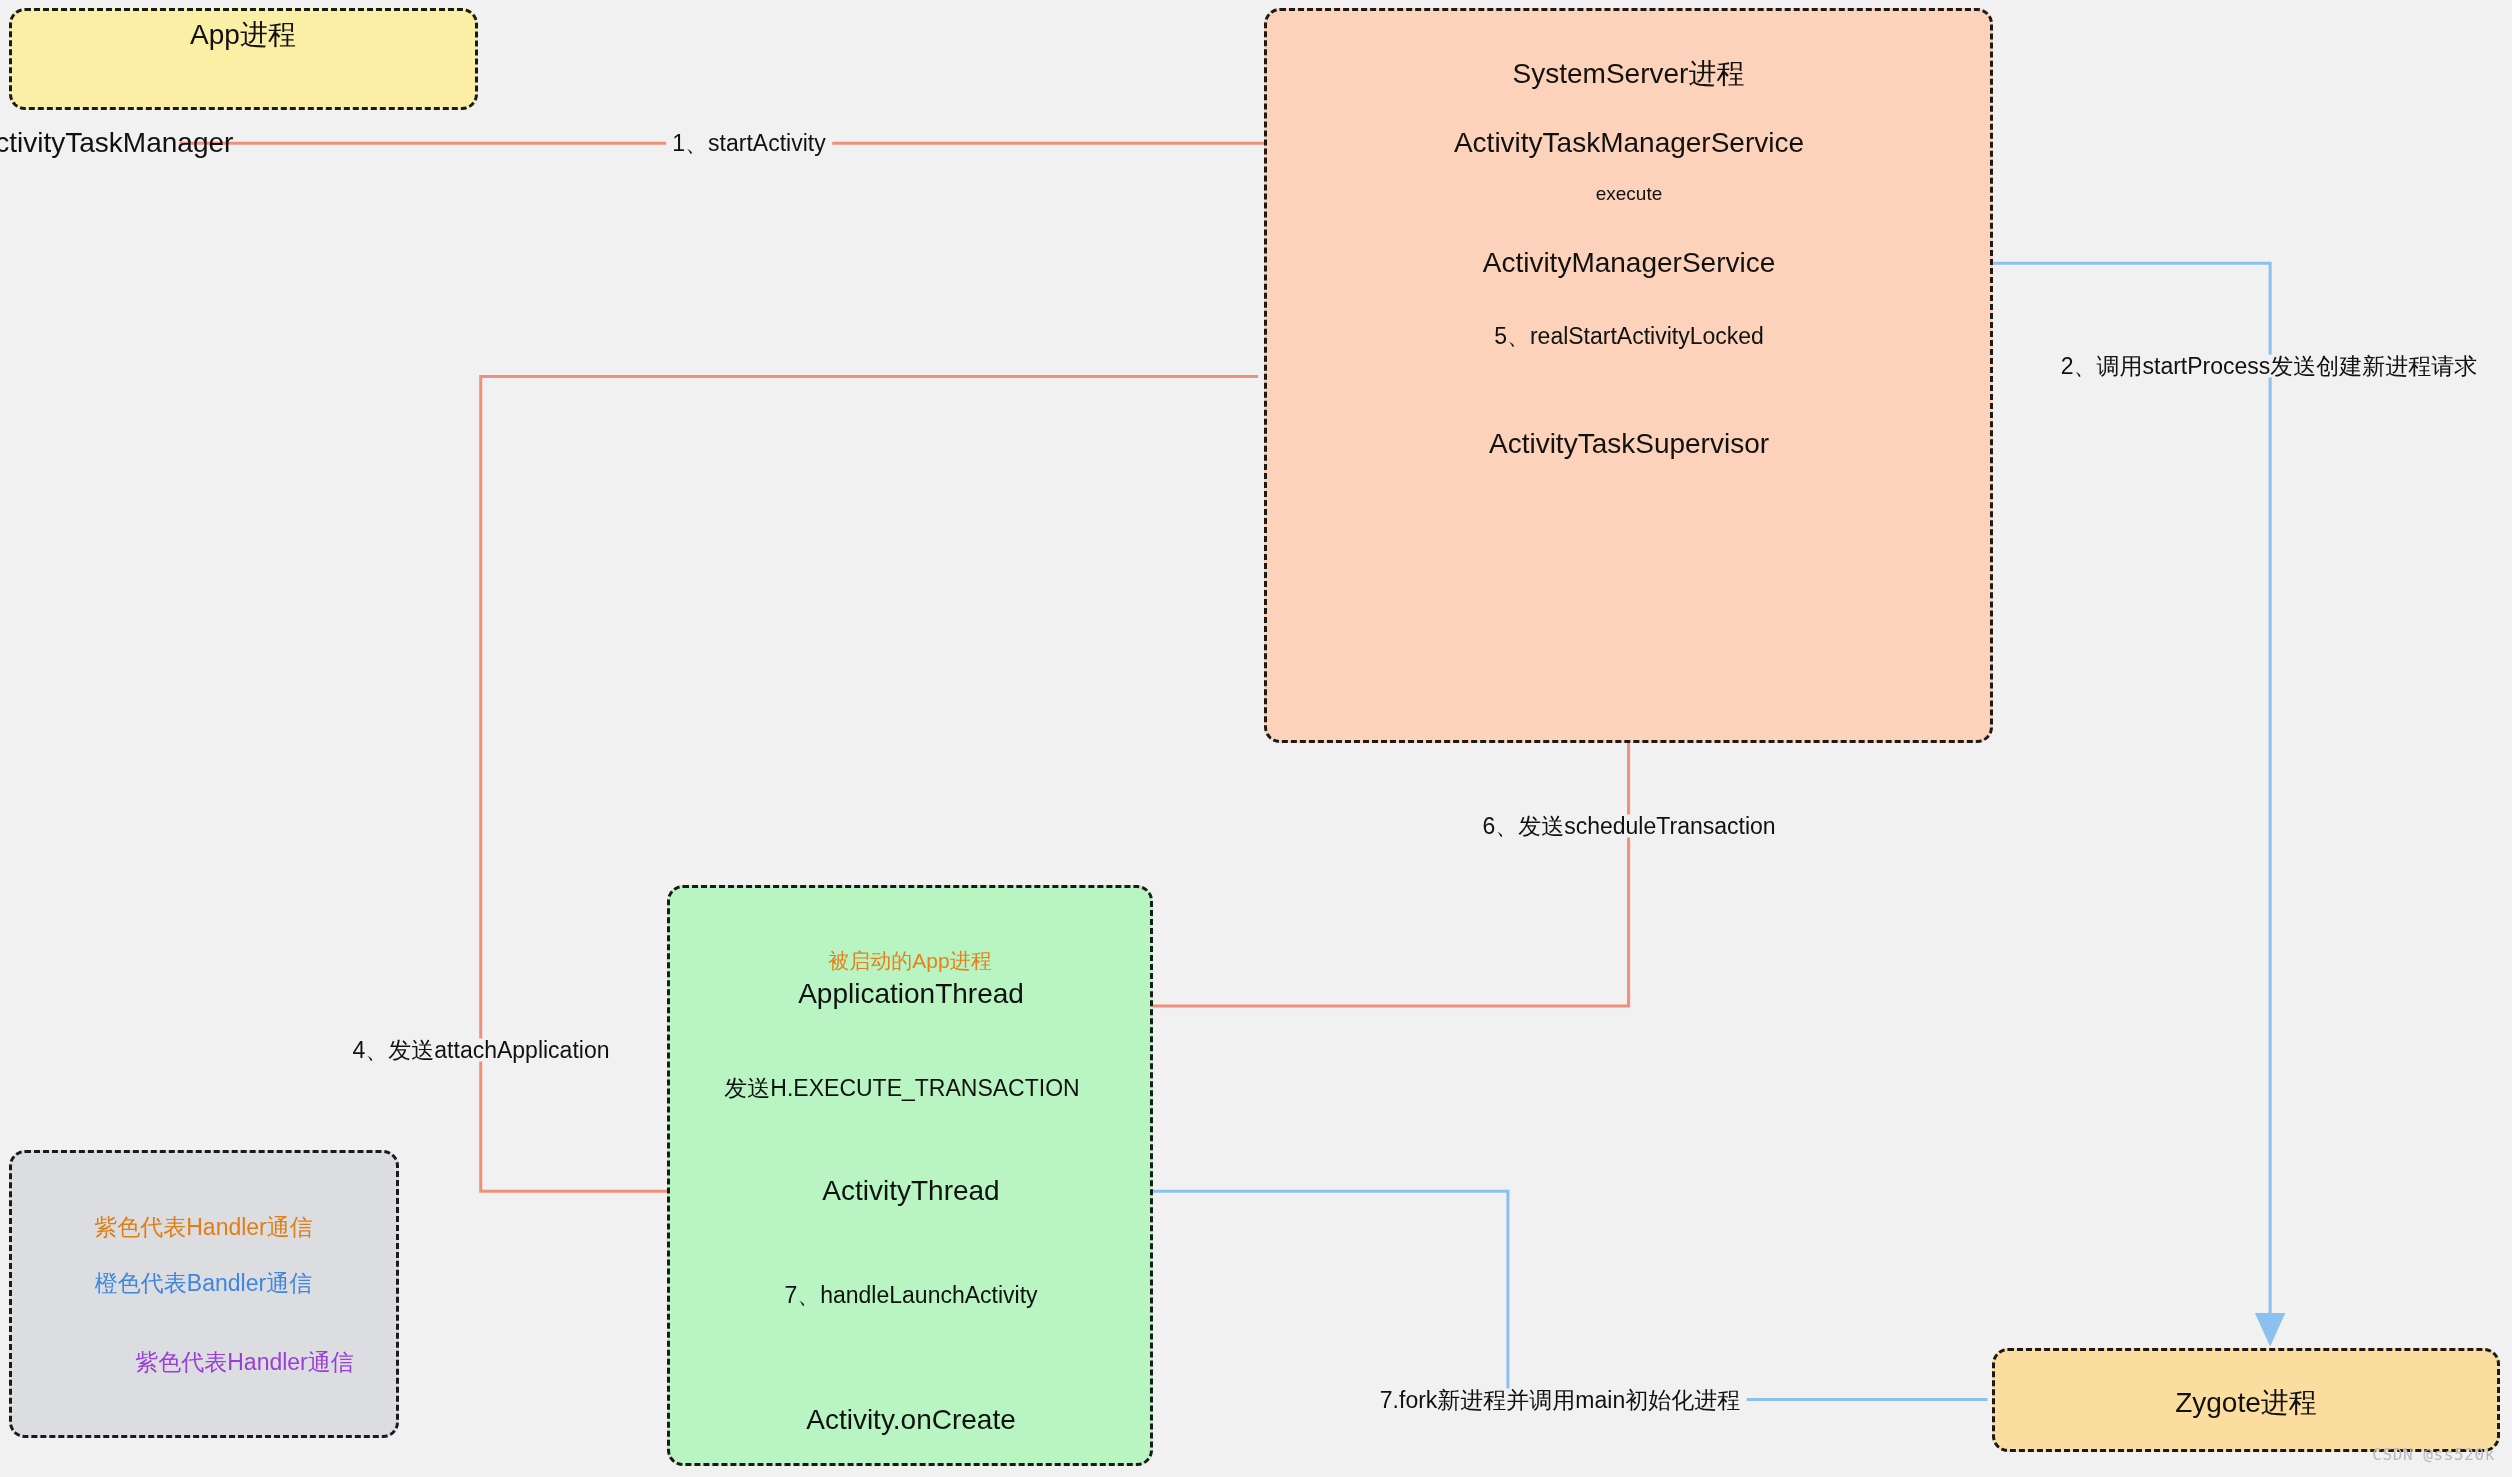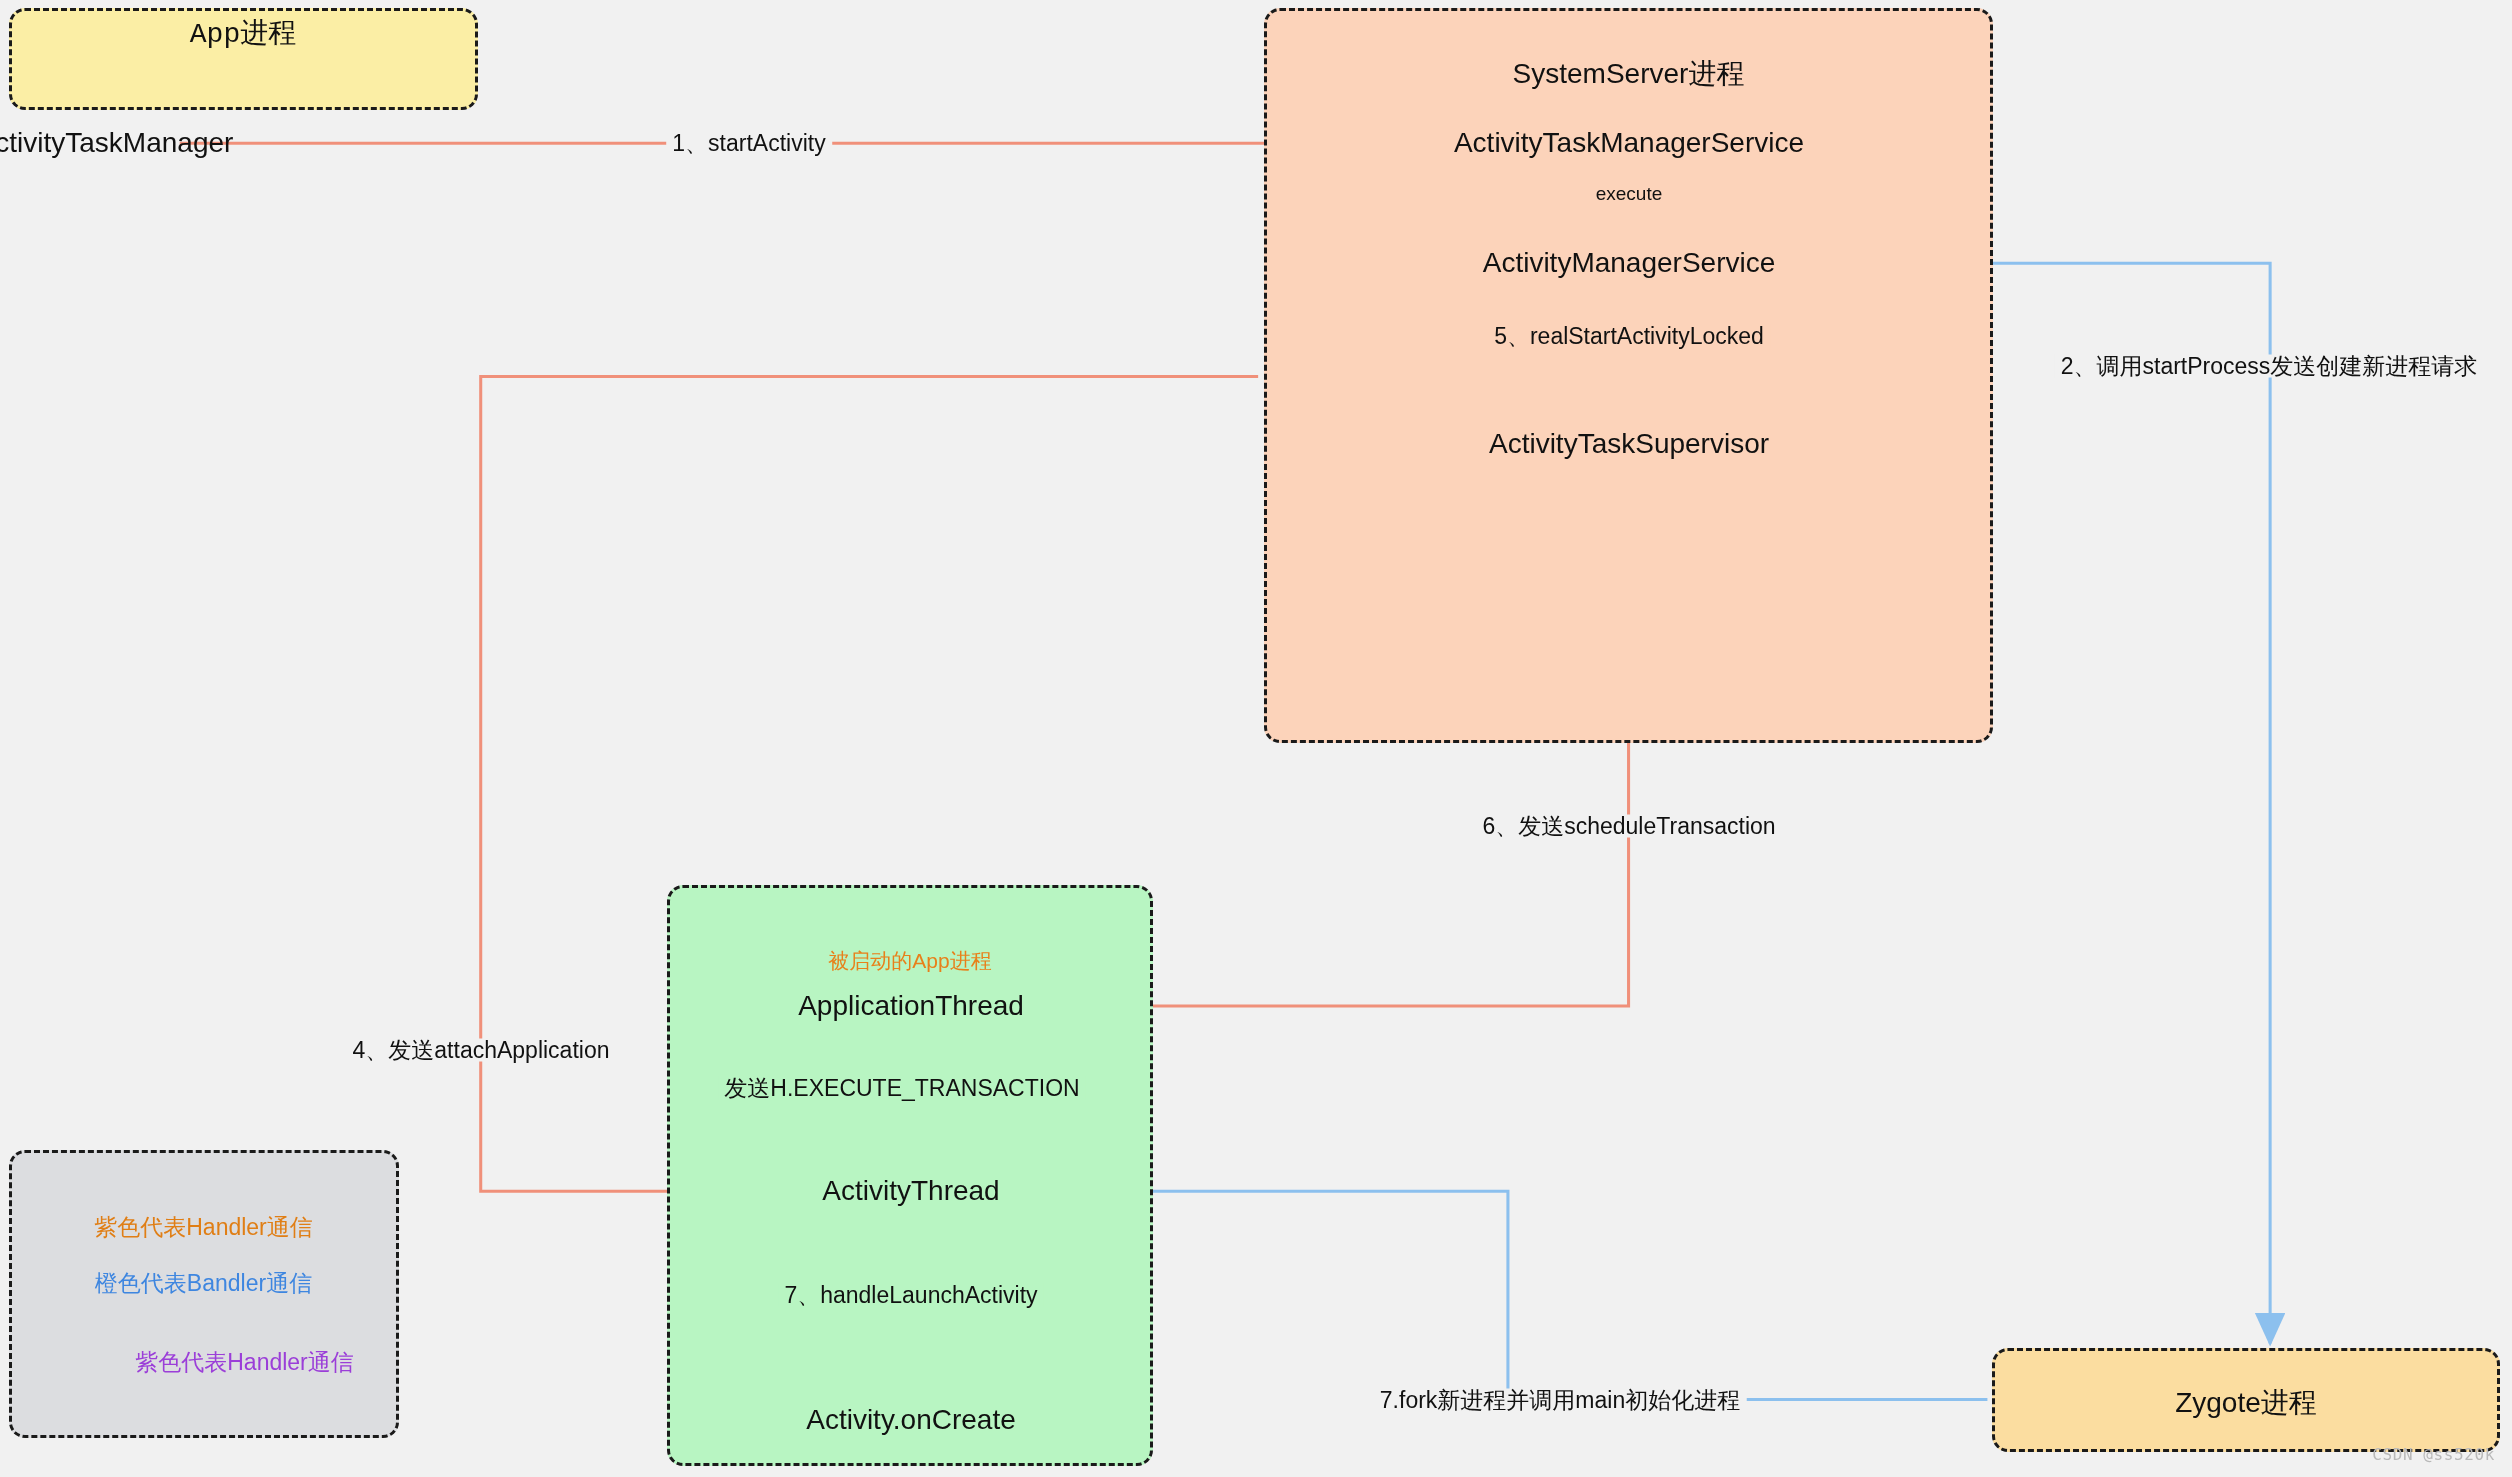--- a/index.html
+++ b/index.html
@@ -110,37 +110,37 @@
     <path d="M 2065,618 L 789,618 L 789,1955 L 1495,1955" stroke="#f0907a" stroke-width="5" fill="none"></path>
 
     <path d="M 2673,780 L 2673,1651 L 1735,1651" stroke="#f0907a" stroke-width="5" fill="none" marker-end="url(#ah-orange)"></path>
 
     <path d="M 1480,1665 L 1480,1905" stroke="#d98fe8" stroke-width="5" fill="none" marker-end="url(#ah-purple)"></path>
 
     <path d="M 1495,1990 L 1495,2285" stroke="#1a1a1a" stroke-width="5" fill="none" marker-end="url(#ah-black)"></path>
   </svg>
 
   <div class="proc-box box-app">
-    <div class="box-title" style="left:50%;top:24.4px;font-family:Liberation Mono, monospace;">App进程</div>
+    <div class="box-title" style="left:50%;top:24.4px;">App进程</div>
   </div>
   <div class="node" style="left:105px;top:143px;">ActivityTaskManager</div>
 
   <div class="proc-box box-system">
     <div class="box-title" style="left:50%;top:63px;">SystemServer进程</div>
   </div>
   <div class="node" style="left:1629px;top:143px;">ActivityTaskManagerService</div>
   <div class="edge-label inbox-orange" style="left:1629px;top:193px;font-size:19px;">execute</div>
   <div class="node" style="left:1629px;top:263px;">ActivityManagerService</div>
   <div class="edge-label inbox-orange" style="left:1629px;top:336px;">5、realStartActivityLocked</div>
   <div class="node" style="left:1629px;top:444px;">ActivityTaskSupervisor</div>
 
   <div class="proc-box box-started">
     <div class="box-title orange" style="left:50%;top:72px;">被启动的App进程</div>
   </div>
-  <div class="node" style="left:911px;top:994px;margin-top:12px;">ApplicationThread</div>
+  <div class="node" style="left:911px;top:994px;">ApplicationThread</div>
   <div class="edge-label inbox-green" style="left:902px;top:1088px;">发送H.EXECUTE_TRANSACTION</div>
   <div class="node" style="left:911px;top:1191px;">ActivityThread</div>
   <div class="edge-label inbox-green" style="left:911px;top:1295px;">7、handleLaunchActivity</div>
   <div class="node" style="left:911px;top:1420px;">Activity.onCreate</div>
 
   <div class="proc-box box-zygote">
     <div class="box-title" style="left:50%;top:52px;">Zygote进程</div>
   </div>
 
   <div class="proc-box box-legend">

